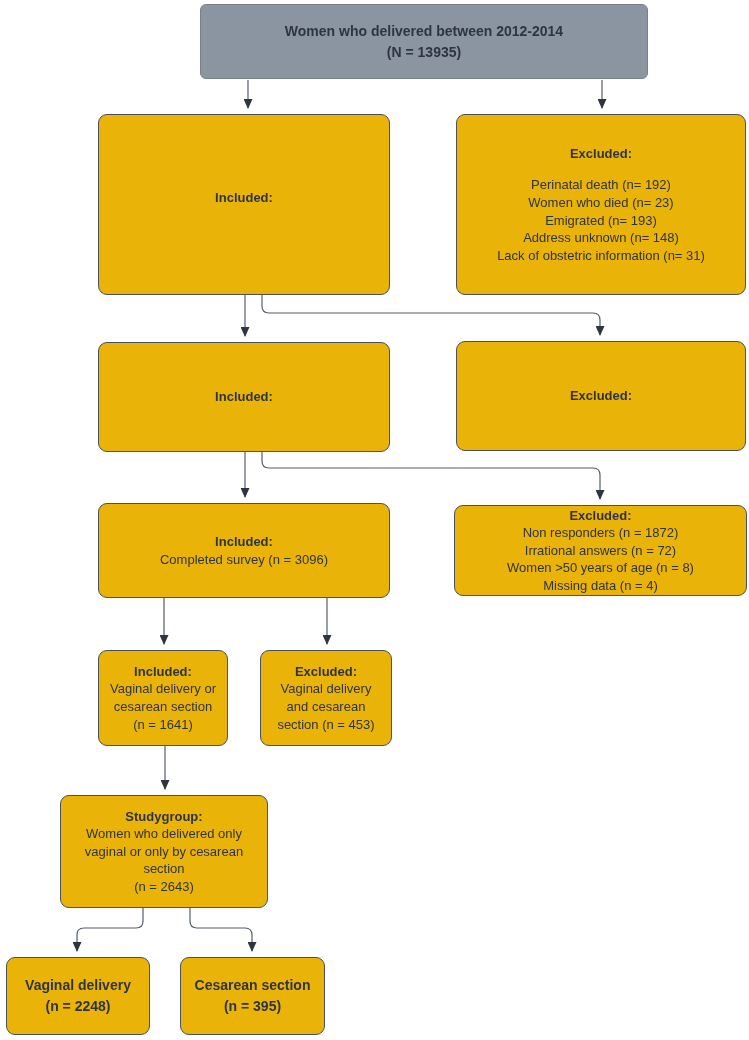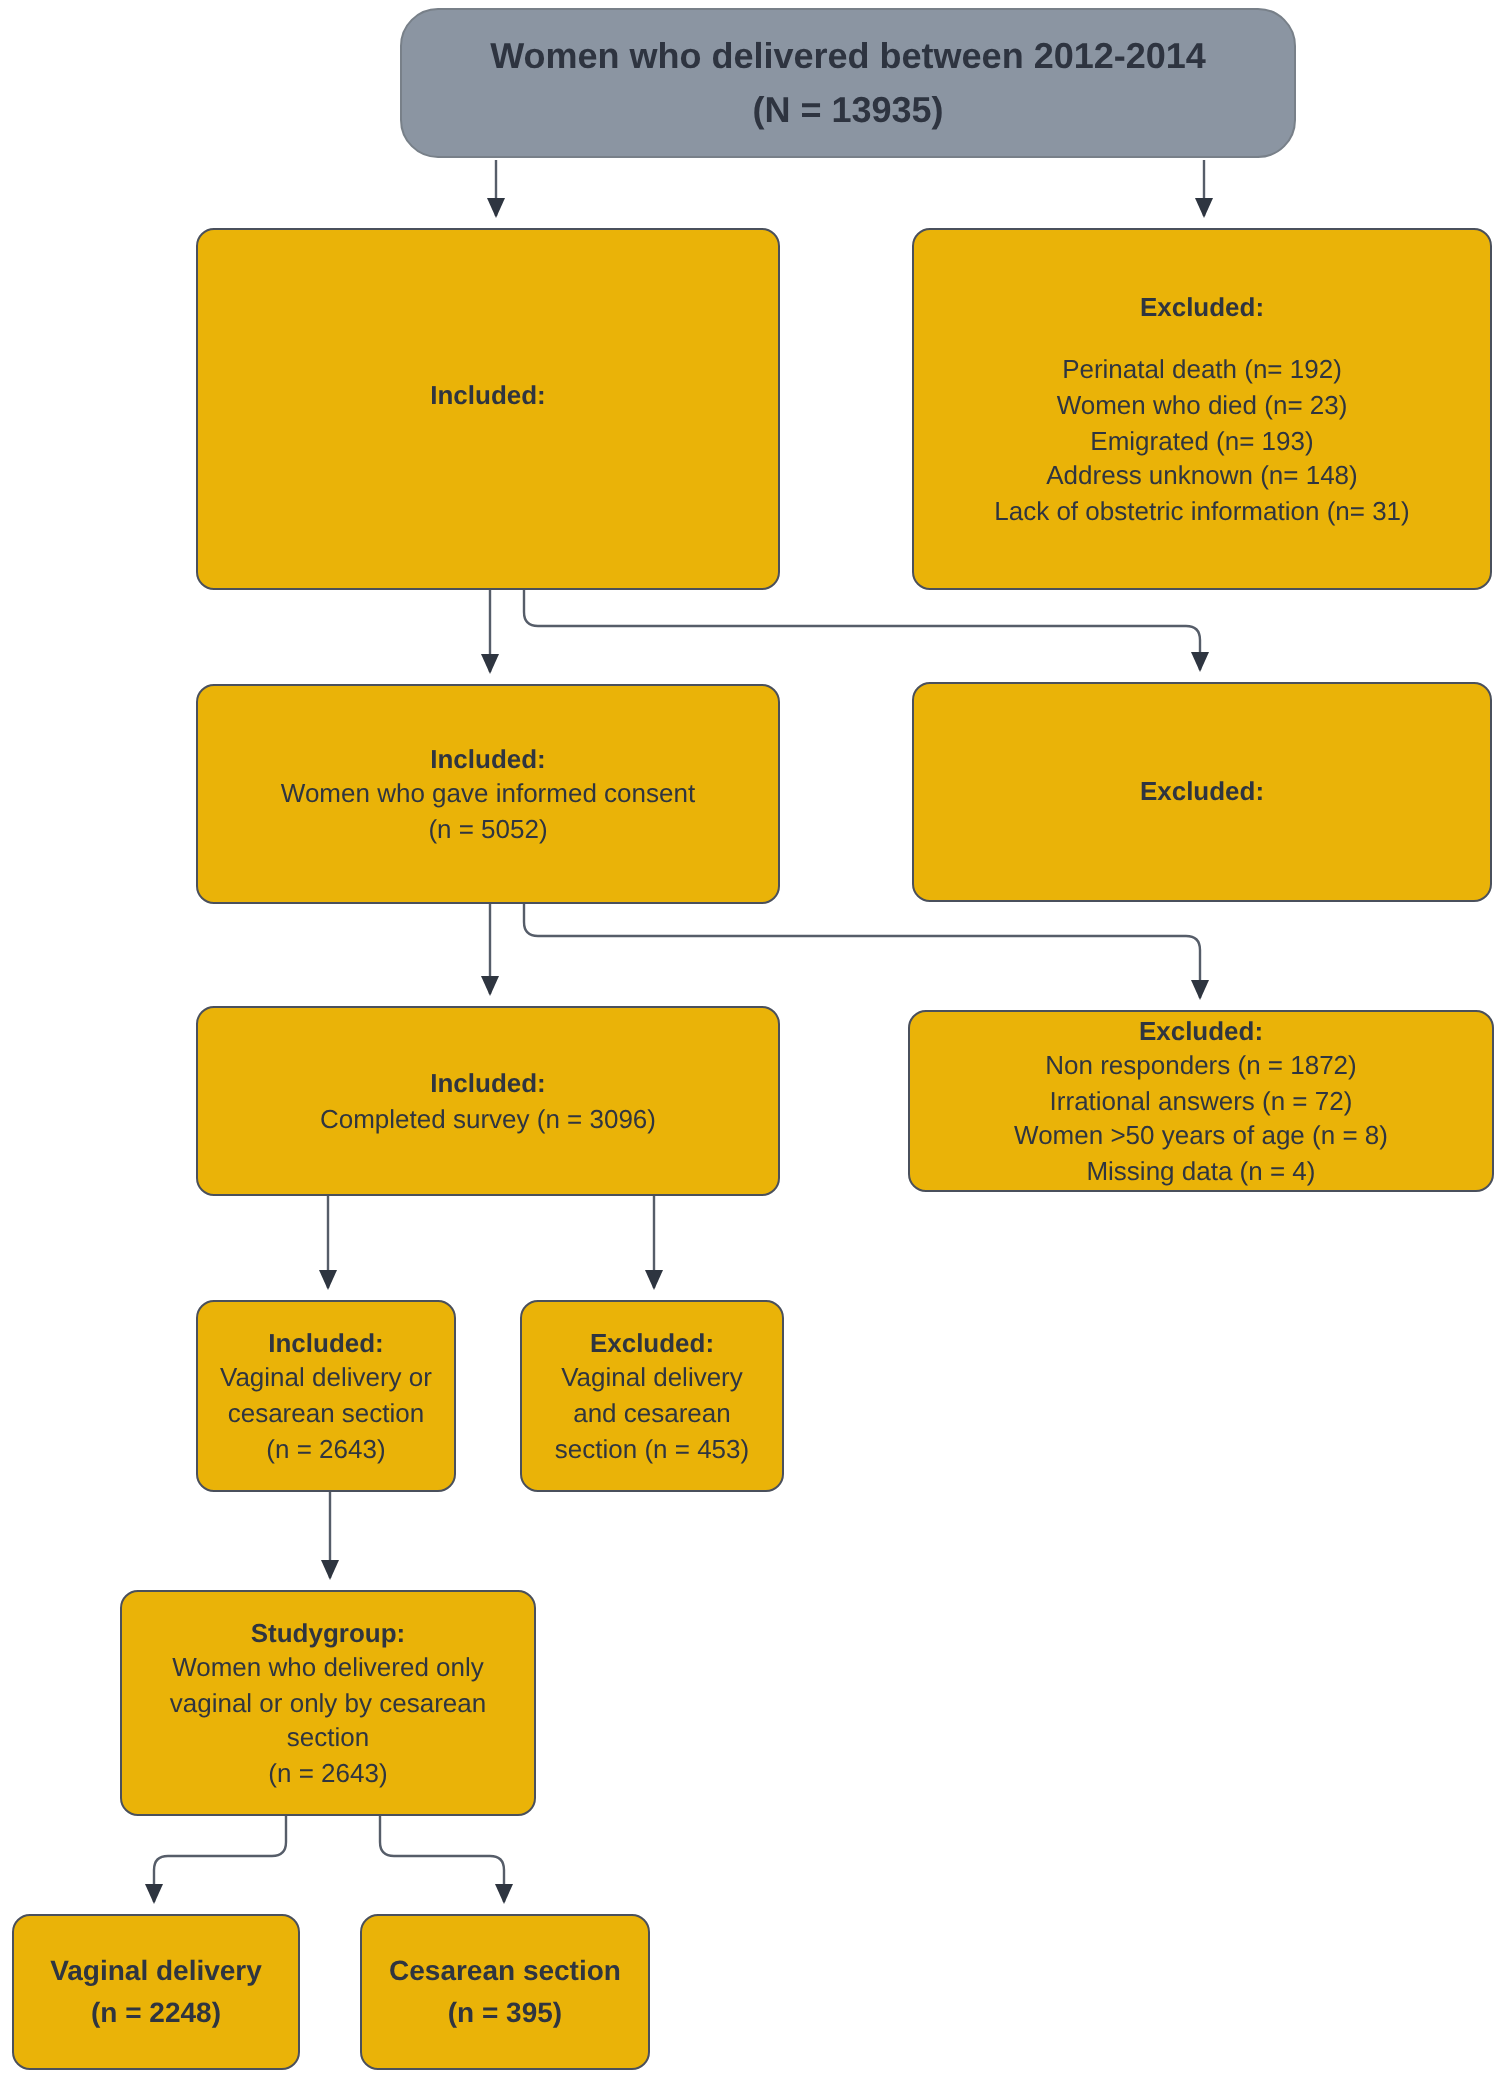--- a/index.html
+++ b/index.html
@@ -24,23 +24,23 @@
     padding:6px 8px;
     font-size:13px;
     line-height:1.35;
   }
   .box .hdr{font-weight:bold;white-space:pre-line;}
   .box .hdr.gap{margin-bottom:14px;}
   .box .body{white-space:pre-line;}
   .box.root{
     background:#8b95a2;
     border:1px solid #788089;
-    border-radius:19px;
+    border-radius:6px;
     font-weight:bold;
-    font-size:18px;
+    font-size:14px;
     color:#2e3440;
     line-height:1.45;
   }
   .box.bold-only{font-weight:bold;font-size:14px;line-height:1.5;}
   
   #box-root      {left:200px;top:4px;  width:448px;height:75px;}
   #box-included1 {left:98px; top:114px;width:292px;height:181px;}
   #box-excluded1 {left:456px;top:114px;width:290px;height:181px;}
   #box-included2 {left:98px; top:342px;width:292px;height:110px;}
   #box-excluded2 {left:456px;top:341px;width:290px;height:110px;}
@@ -91,22 +91,20 @@
     <span class="hdr gap">Excluded:</span>
     <span class="body">Perinatal death (n= 192)
 Women who died (n= 23)
 Emigrated (n= 193)
 Address unknown (n= 148)
 Lack of obstetric information (n= 31)</span>
   </div>
 
   <div id="box-included2" class="box">
     <span class="hdr">Included:</span>
-    <span class="body">Women who gave informed consent
-(n = 5052)</span>
   </div>
 
   <div id="box-excluded2" class="box">
     <span class="hdr">Excluded:</span>
   </div>
 
   <div id="box-included3" class="box">
     <span class="hdr">Included:</span>
     <span class="body">Completed survey (n = 3096)</span>
   </div>
@@ -116,21 +114,21 @@
     <span class="body">Non responders (n = 1872)
 Irrational answers (n = 72)
 Women &gt;50 years of age (n = 8)
 Missing data (n = 4)</span>
   </div>
 
   <div id="box-included4" class="box">
     <span class="hdr">Included:</span>
     <span class="body">Vaginal delivery or
 cesarean section
-(n = 2643)</span>
+(n = 1641)</span>
   </div>
 
   <div id="box-excluded4" class="box">
     <span class="hdr">Excluded:</span>
     <span class="body">Vaginal delivery
 and cesarean
 section (n = 453)</span>
   </div>
 
   <div id="box-studygroup" class="box">

